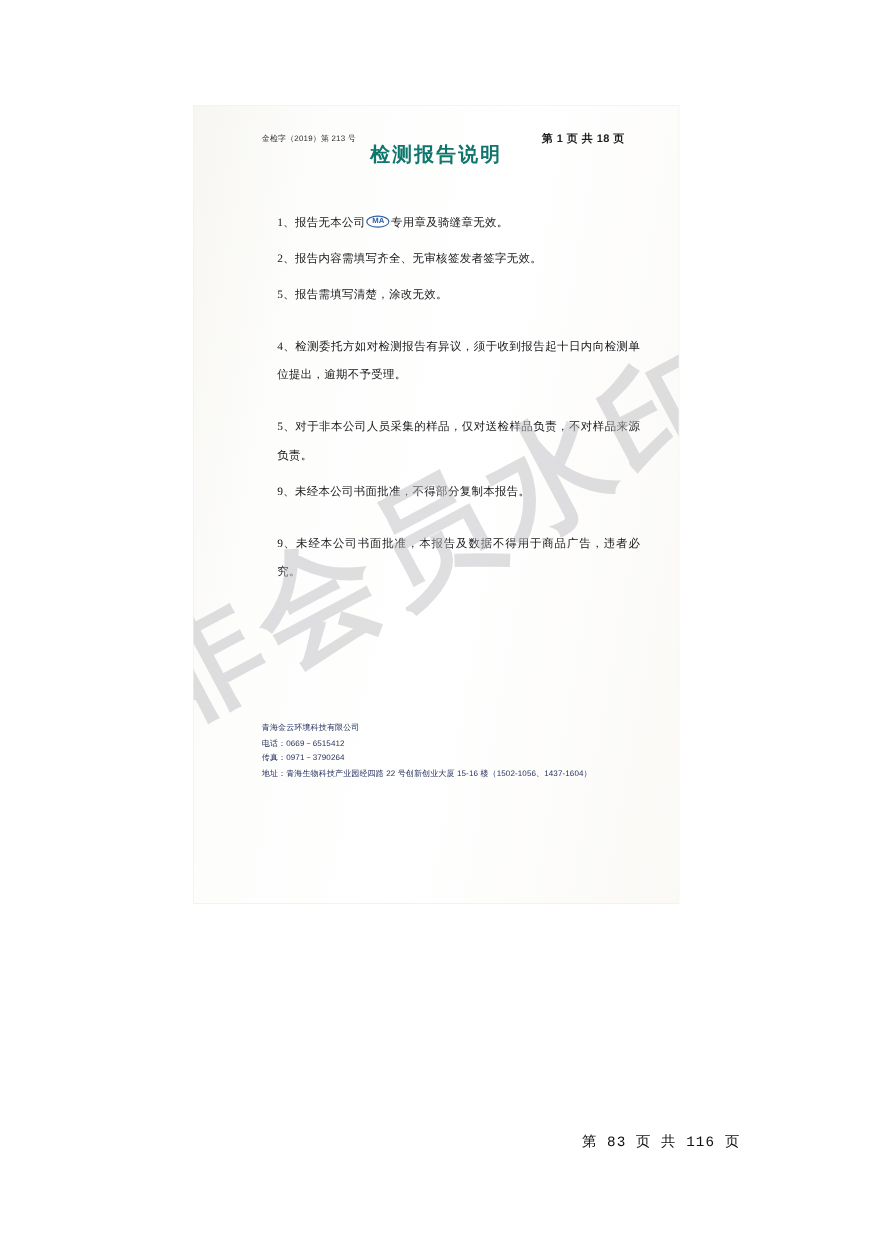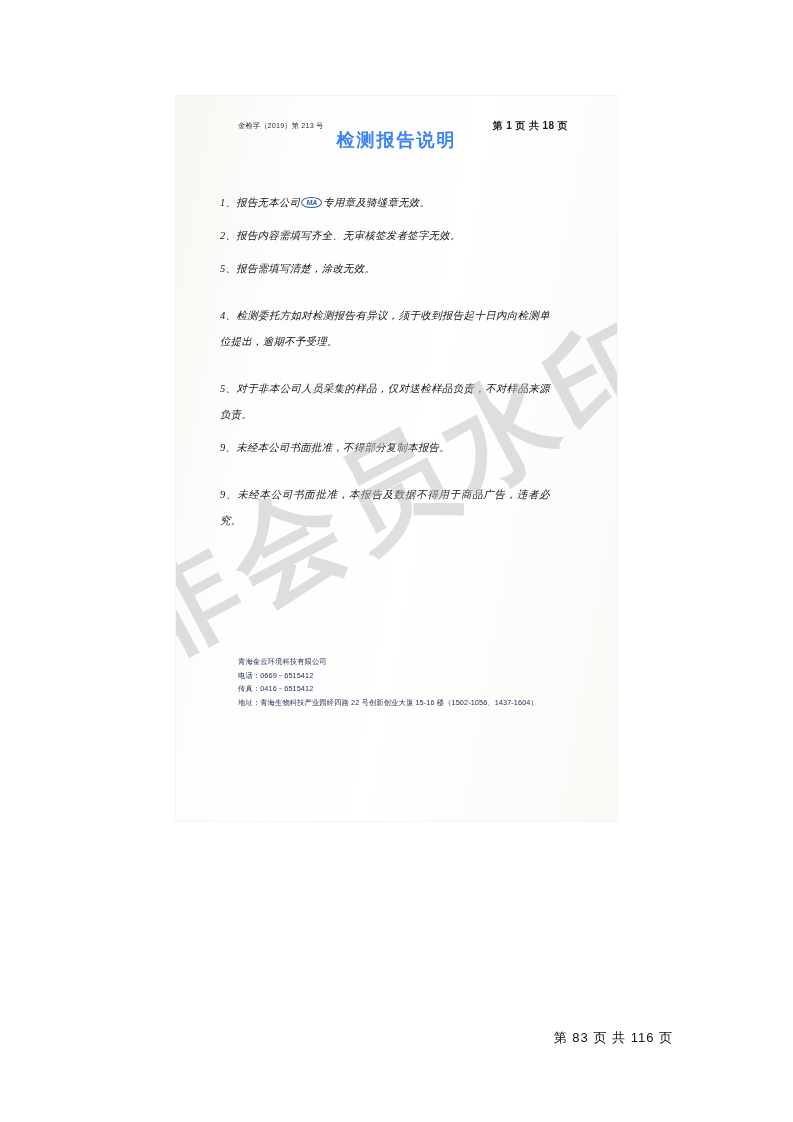--- a/index.html
+++ b/index.html
@@ -65,34 +65,33 @@
   #doc-title {
     position: absolute;
     top: 32px;
     left: 0;
     width: 100%;
     text-align: center;
     font-family: "Liberation Serif", serif;
     font-weight: bold;
     font-size: 18px;
     letter-spacing: 2px;
-    color: #3b82f6;
+    color: #0f766e;
   }
 
   
   #doc-body {
     position: absolute;
-    left: 44px;
+    left: 76px;
     top: 94px;
     width: 330px;
     font-family: "Liberation Serif", serif;
     font-size: 10.4px;
     color: #16161a;
     line-height: 26px;
-    font-style: italic;
   }
   #doc-body .clause {
     margin: 0 0 7px 0;
     text-align: justify;
     letter-spacing: 0.3px;
   }
   #doc-body .clause.indent-wrap {
     text-indent: 0;
     margin-top: 21px;
   }
@@ -154,21 +153,21 @@
     letter-spacing: 8px;
     pointer-events: none;
     text-shadow: 0 0 2px rgba(255,255,255,0.25);
   }
 
   
   #page-footer {
     position: absolute;
     right: 120px;
     bottom: 75px;
-    font-family: Liberation Sans, sans-serif;
+    font-family: Liberation Mono, monospace;
     font-size: 13px;
     color: #111111;
     letter-spacing: 1px;
   }
 </style>
 </head>
 <body>
 
 <div id="scan-page">
   <div class="doc-inner">
@@ -194,21 +193,21 @@
 
       <p class="clause">9、未经本公司书面批准，不得部分复制本报告。</p>
 
       <p class="clause indent-wrap">9、未经本公司书面批准，本报告及数据不得用于商品广告，违者必究。</p>
 
     </div>
 
     <div id="doc-footer">
       <div class="f-line">青海金云环境科技有限公司</div>
       <div class="f-line">电话：0669－6515412</div>
-      <div class="f-line">传真：0416－6515412</div>
+      <div class="f-line">传真：0971－3790264</div>
       <div class="f-line">地址：青海生物科技产业园经四路 22 号创新创业大厦 15-16 楼（1502-1056、1437-1604）</div>
     </div>
 
     <div id="watermark">非会员水印</div>
 
   </div>
 </div>
 
 <div id="page-footer">第 83 页 共 116 页</div>
 

